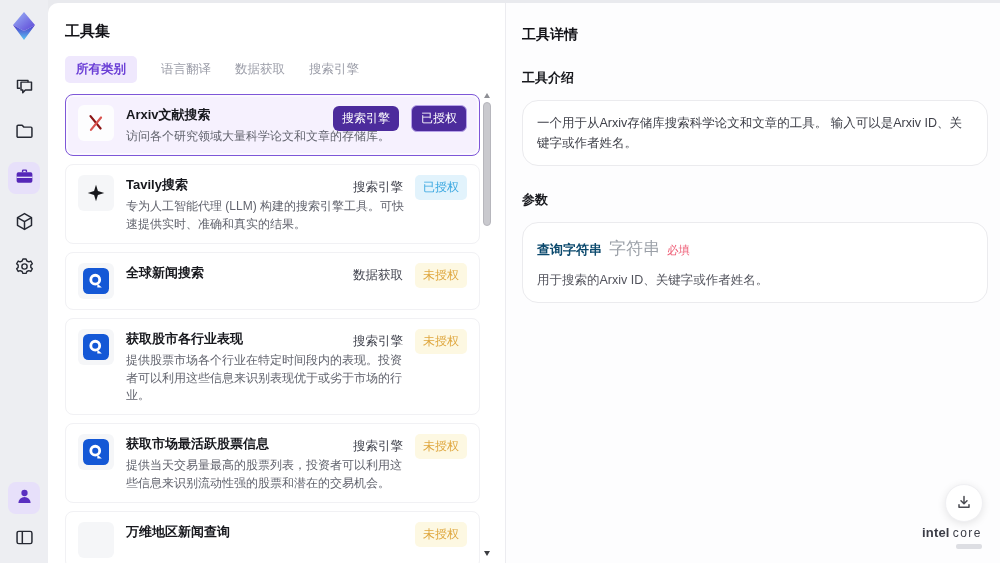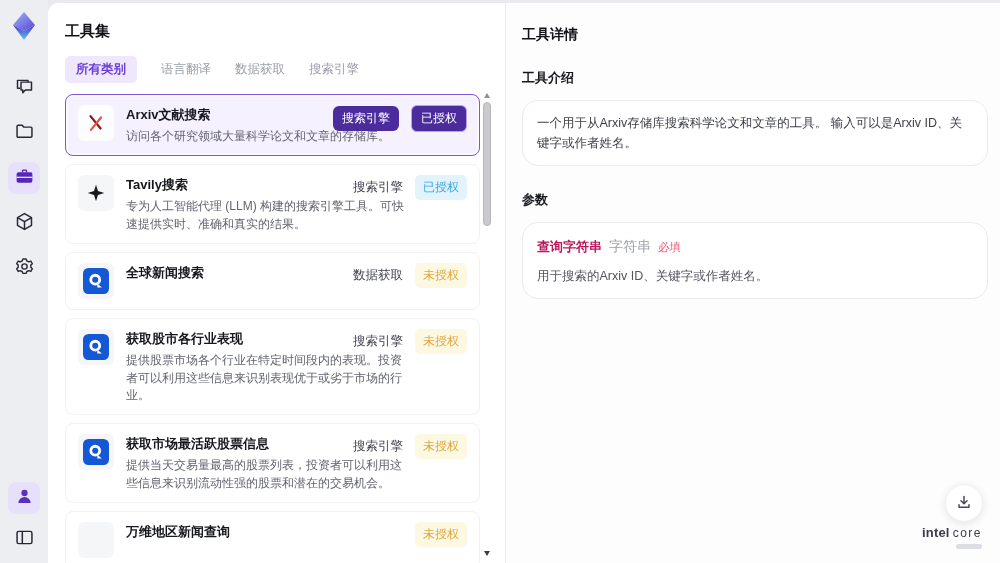--- a/index.html
+++ b/index.html
@@ -85,22 +85,22 @@
     position:absolute; left:505px; top:3px; width:495px; height:560px;
     background:#fdfdfe; border-left:1px solid #ececf0;
     padding:23px 12px 0 16px;
   }
   .detail-title { margin:0; font-size:14px; font-weight:bold; color:#121217; }
   .section-label { margin:25px 0 0 0; font-size:13px; font-weight:bold; color:#17181d; }
   .box {
     margin-top:13px; background:#fff; border:1px solid #ebebee; border-radius:16px;
     padding:12px 14px; font-size:12.5px; color:#3f4049; line-height:1.6;
   }
-  .p-name { font-size:13px; font-weight:bold; color:#be185d; }
-  .p-type { font-size:14px; color:#9ba0a8; margin-left:7px; }
+  .p-name { font-size:13px; font-weight:bold; color:#0c4a6e; }
+  .p-type { font-size:17px; color:#9ba0a8; margin-left:7px; }
   .p-req { font-size:11.5px; color:#ee5b74; margin-left:7px; }
   .p-desc { margin-top:8px; font-size:12.5px; color:#52535c; }
 
   
   .float-dl {
     position:absolute; right:17px; top:484px; width:38px; height:38px; border-radius:50%;
     background:#fff; border:1px solid #f0f0f3; box-shadow:0 2px 8px rgba(0,0,0,.10);
     display:flex; align-items:center; justify-content:center; cursor:pointer;
   }
   .intel { position:absolute; right:10px; top:523px; width:76px; text-align:center; color:#3b3c46; }

